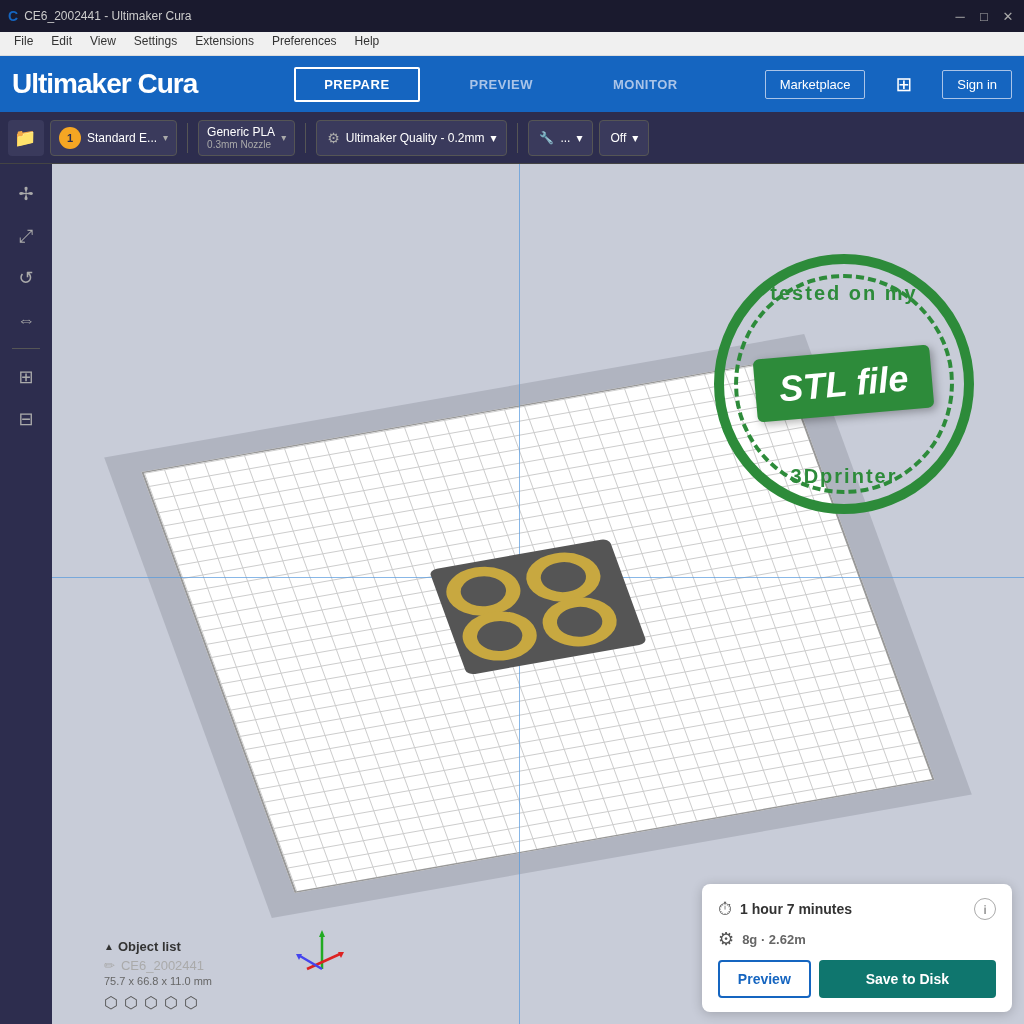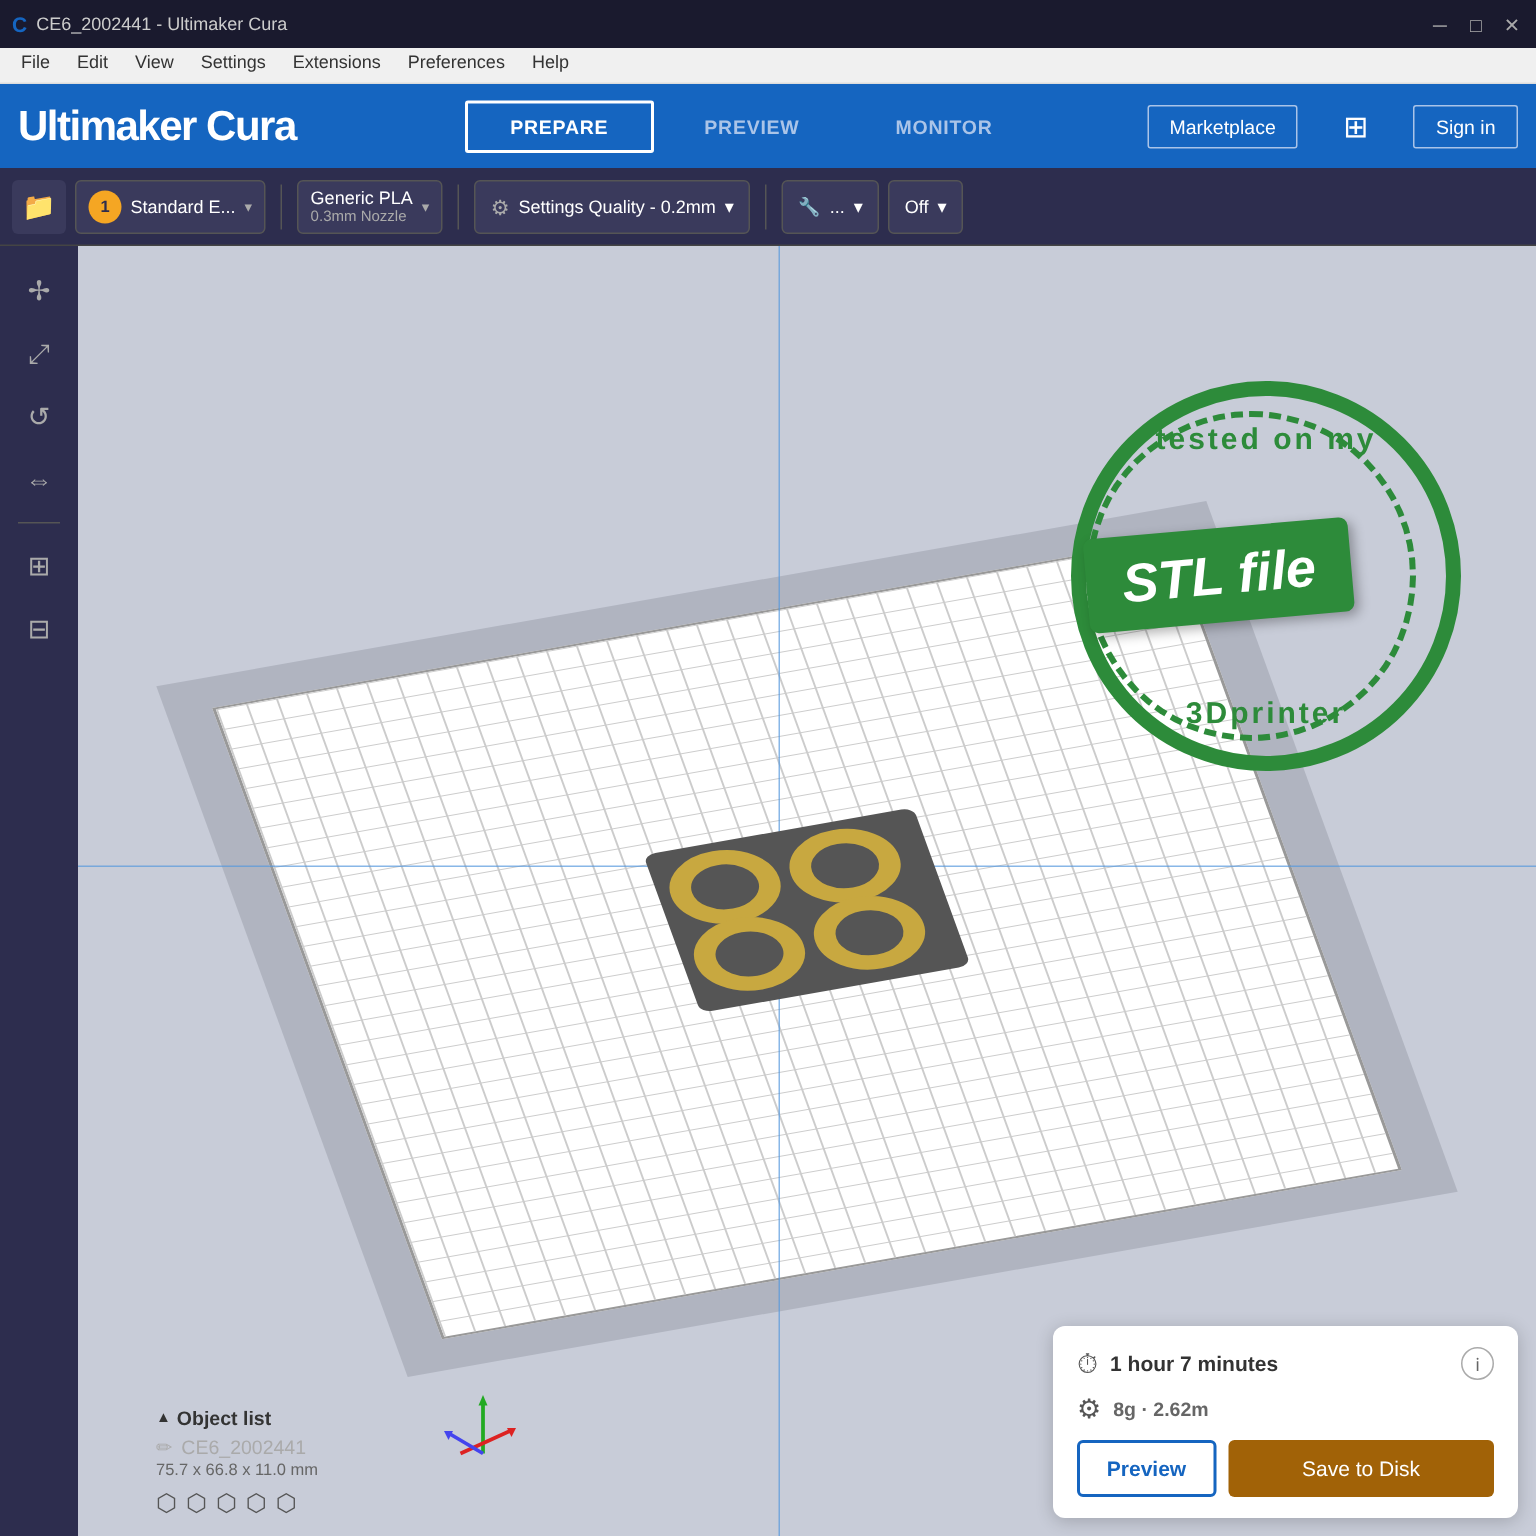--- a/index.html
+++ b/index.html
@@ -46,21 +46,21 @@
       gap: 0;
     }
     #logo {
       color: white;
       font-size: 28px;
       font-weight: 300;
       letter-spacing: -1px;
       margin-right: 40px;
     }
     #logo span { font-weight: 700; }
-    .nav-tabs { display: flex; gap: 4px; flex: 1; justify-content: center; }
+    .nav-tabs { display: flex; gap: 20px; flex: 1; justify-content: center; }
     .nav-tab {
       color: #aac4e8;
       font-size: 13px;
       font-weight: 600;
       padding: 8px 28px;
       cursor: pointer;
       letter-spacing: 0.5px;
       border: 2px solid transparent;
       border-radius: 2px;
     }
@@ -280,20 +280,21 @@
       align-items: center;
       justify-content: center;
     }
     .stamp-circle {
       width: 260px;
       height: 260px;
       border-radius: 50%;
       border: 10px solid #2d8b3a;
       display: flex;
       align-items: center;
+      justify-content: center;
       position: relative;
       background: transparent;
     }
     .stamp-inner {
       width: 220px;
       height: 220px;
       border-radius: 50%;
       border: 4px dashed #2d8b3a;
       display: flex;
       align-items: center;
@@ -374,24 +375,24 @@
       color: #1565c0;
       font-size: 14px;
       font-weight: 600;
       border-radius: 4px;
       cursor: pointer;
     }
     .btn-save {
       flex: 2;
       padding: 9px 0;
       border: none;
-      background: #a16207;
+      background: #0f766e;
       color: white;
       font-size: 14px;
-      font-weight: 400;
+      font-weight: 700;
       border-radius: 4px;
       cursor: pointer;
     }
 
     
     #object-list {
       position: absolute;
       bottom: 12px;
       left: 52px;
       color: #333;
@@ -462,21 +463,21 @@
       <span class="material-name">Generic PLA</span>
       <span class="material-sub">0.3mm Nozzle</span>
     </div>
     <span class="arrow">▾</span>
   </div>
 
   <div class="divider-v"></div>
 
   <div class="quality-select">
     <span class="settings-icon">⚙</span>
-    <span>Settings Quality - 0.2mm</span>
+    <span>Ultimaker Quality - 0.2mm</span>
     <span class="arrow">▾</span>
   </div>
 
   <div class="divider-v"></div>
 
   <div class="quality-select">
     <span>🔧</span>
     <span>...</span>
     <span class="arrow">▾</span>
   </div>

